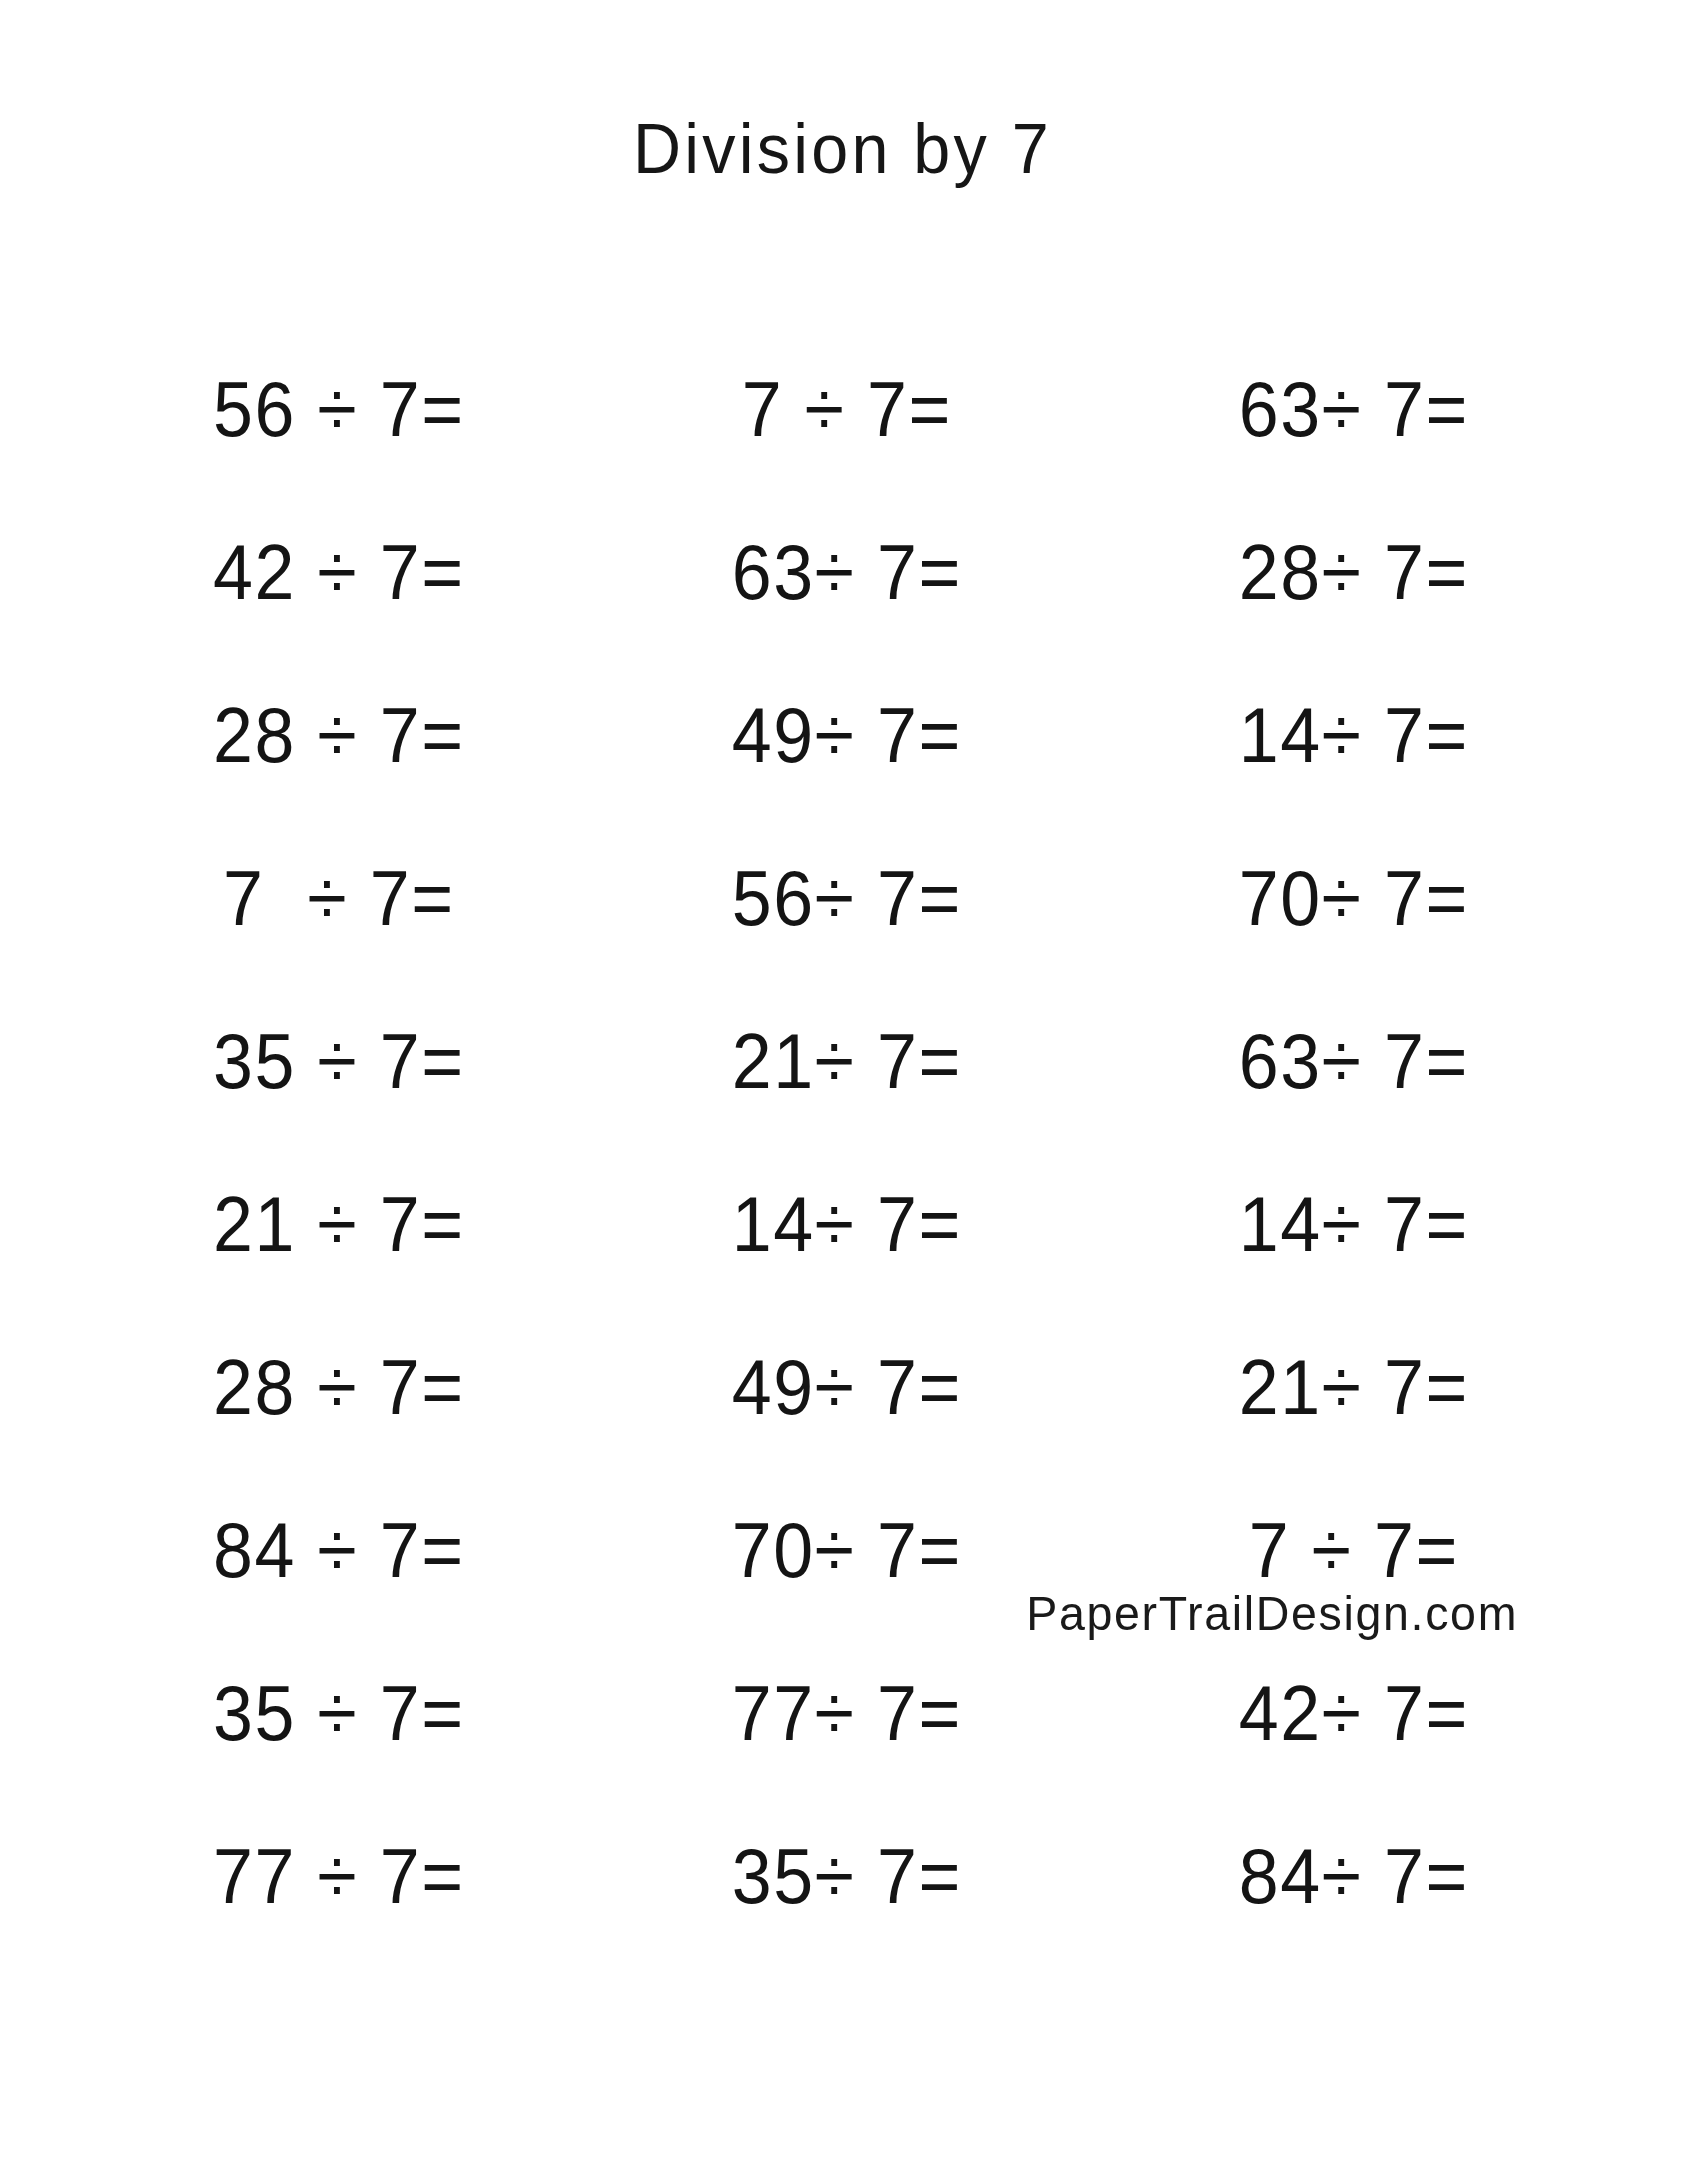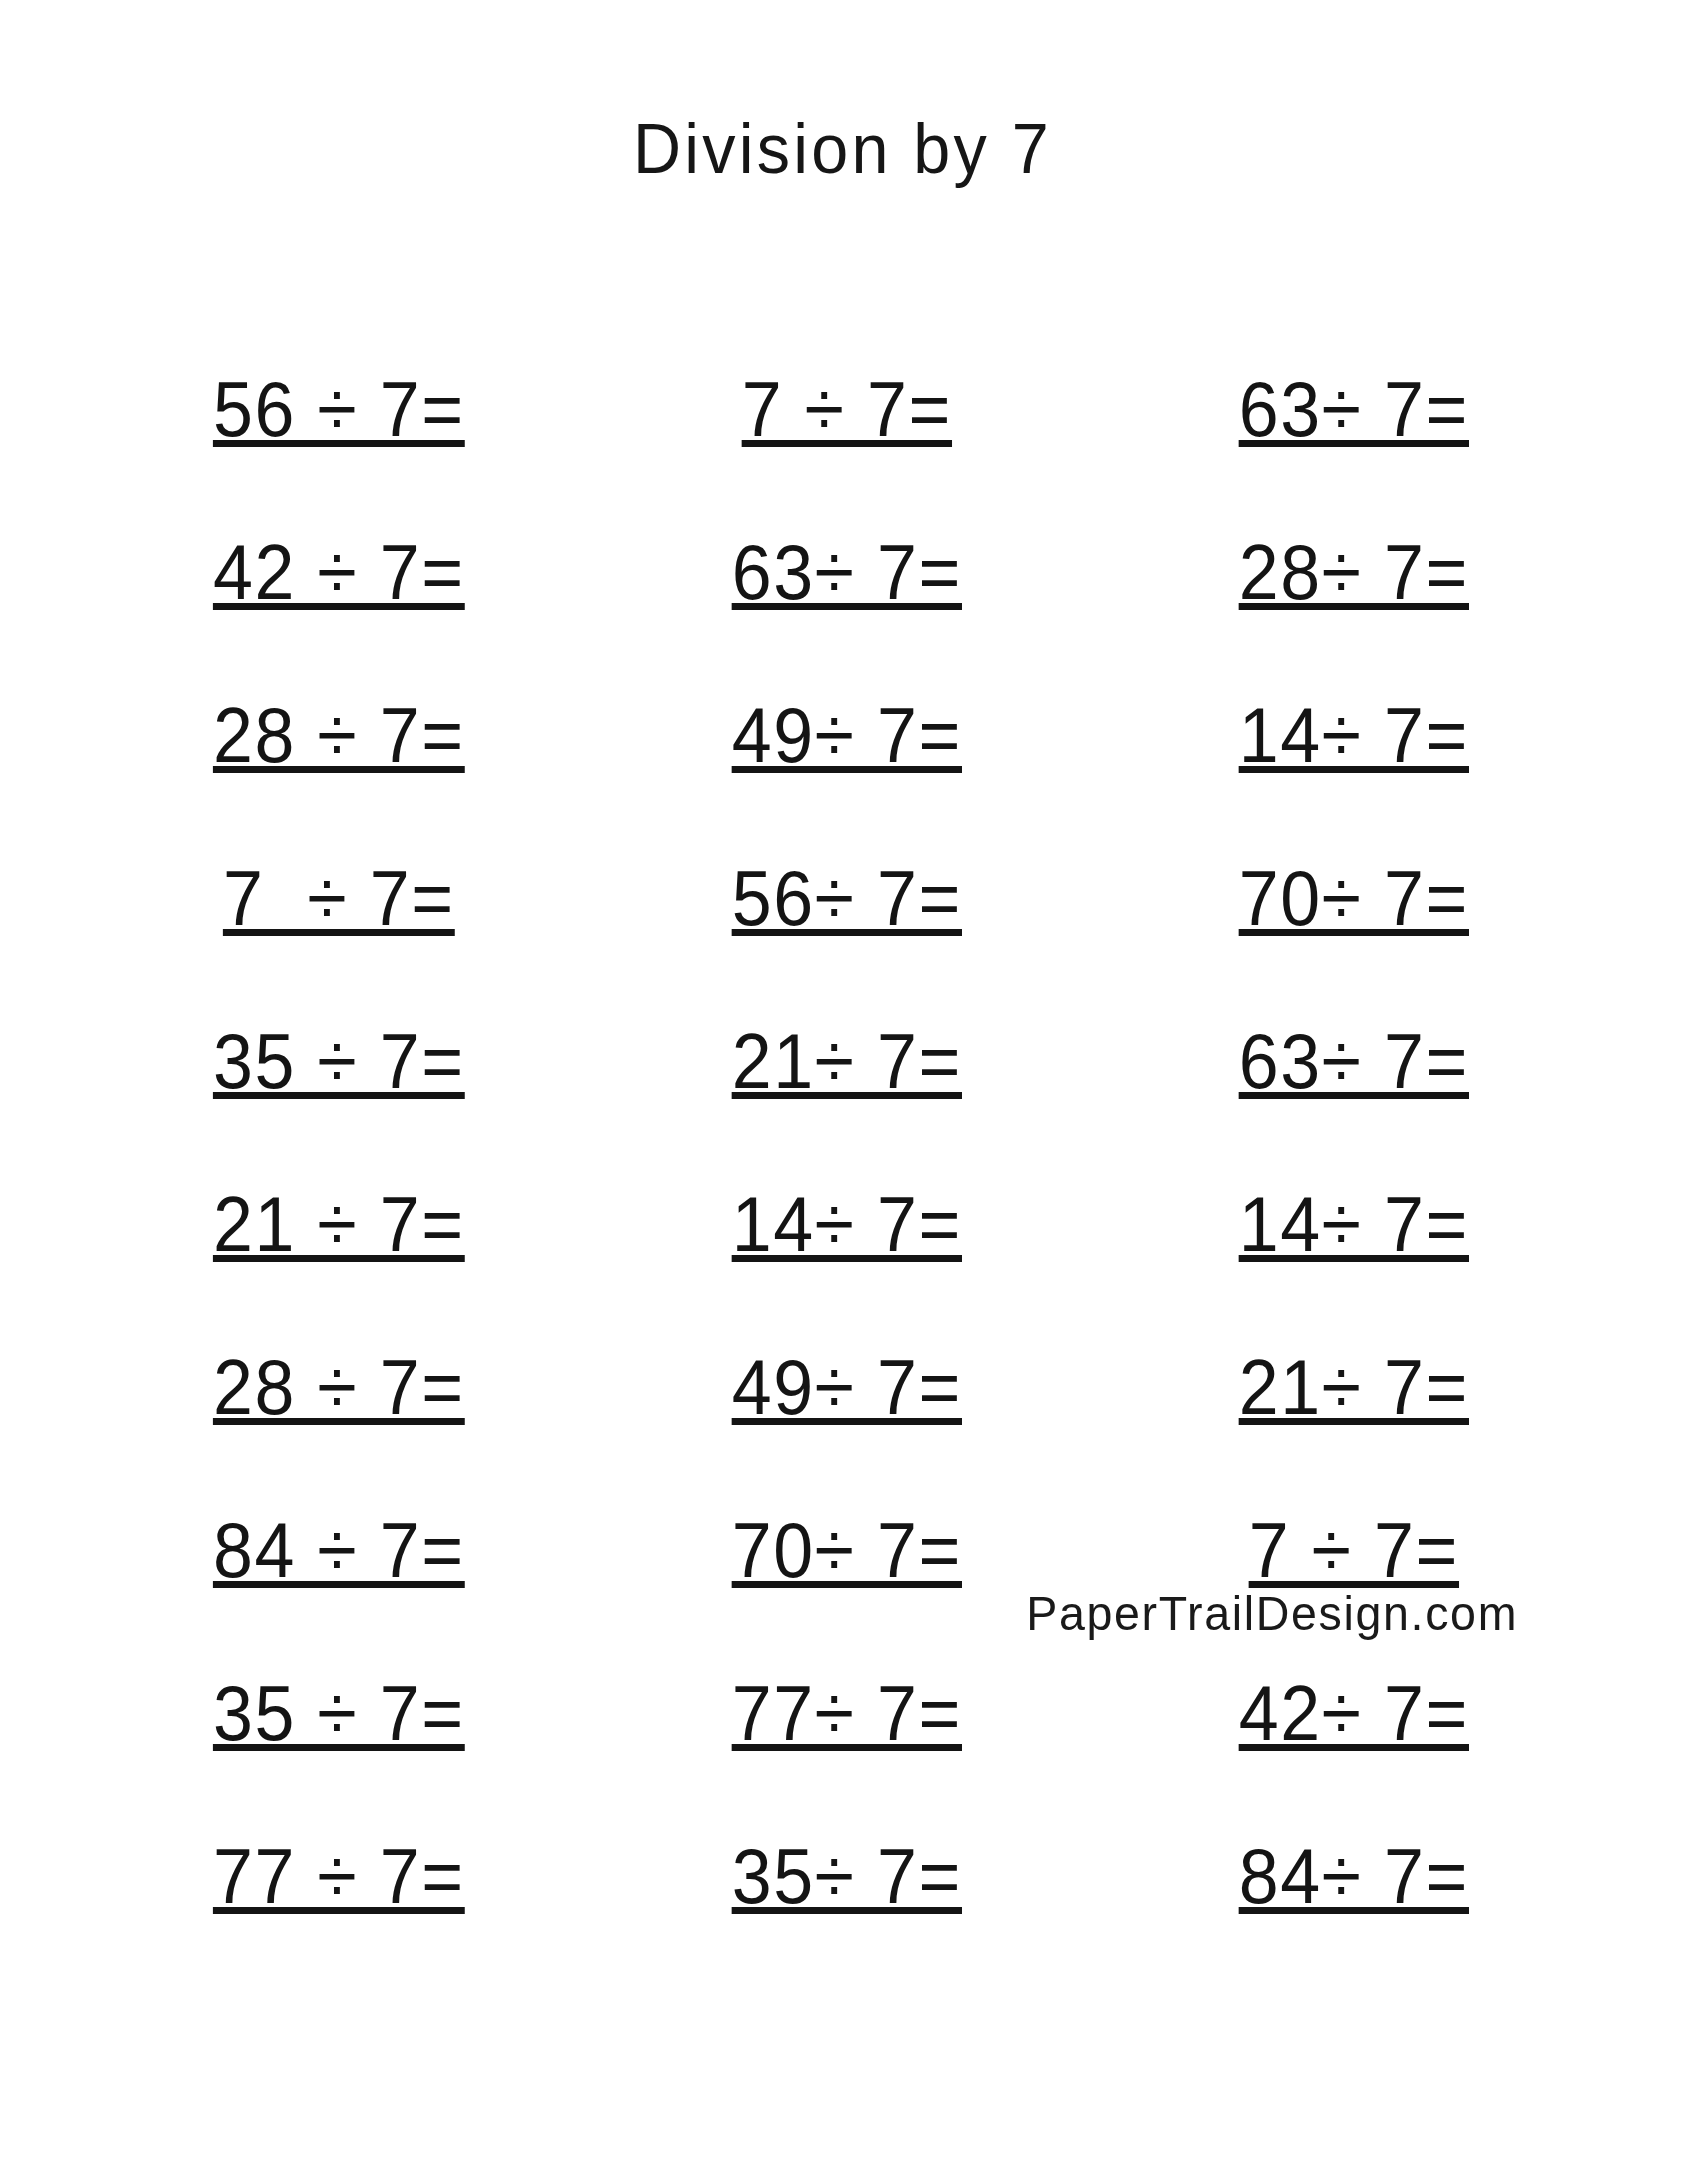--- a/index.html
+++ b/index.html
@@ -30,21 +30,20 @@
     transform: scaleX(0.95);
   }
   .problem-grid {
     position: absolute;
     top: 328px;
     left: 85px;
     right: 77px;
     display: grid;
     grid-template-columns: repeat(3, 1fr);
     grid-auto-rows: 163px;
-    text-decoration: underline;
   }
   .cell {
     display: flex;
     align-items: center;
     justify-content: center;
     font-size: 78px;
     font-weight: 400;
     letter-spacing: 1.7px;
     white-space: pre;
     color: #141414;

